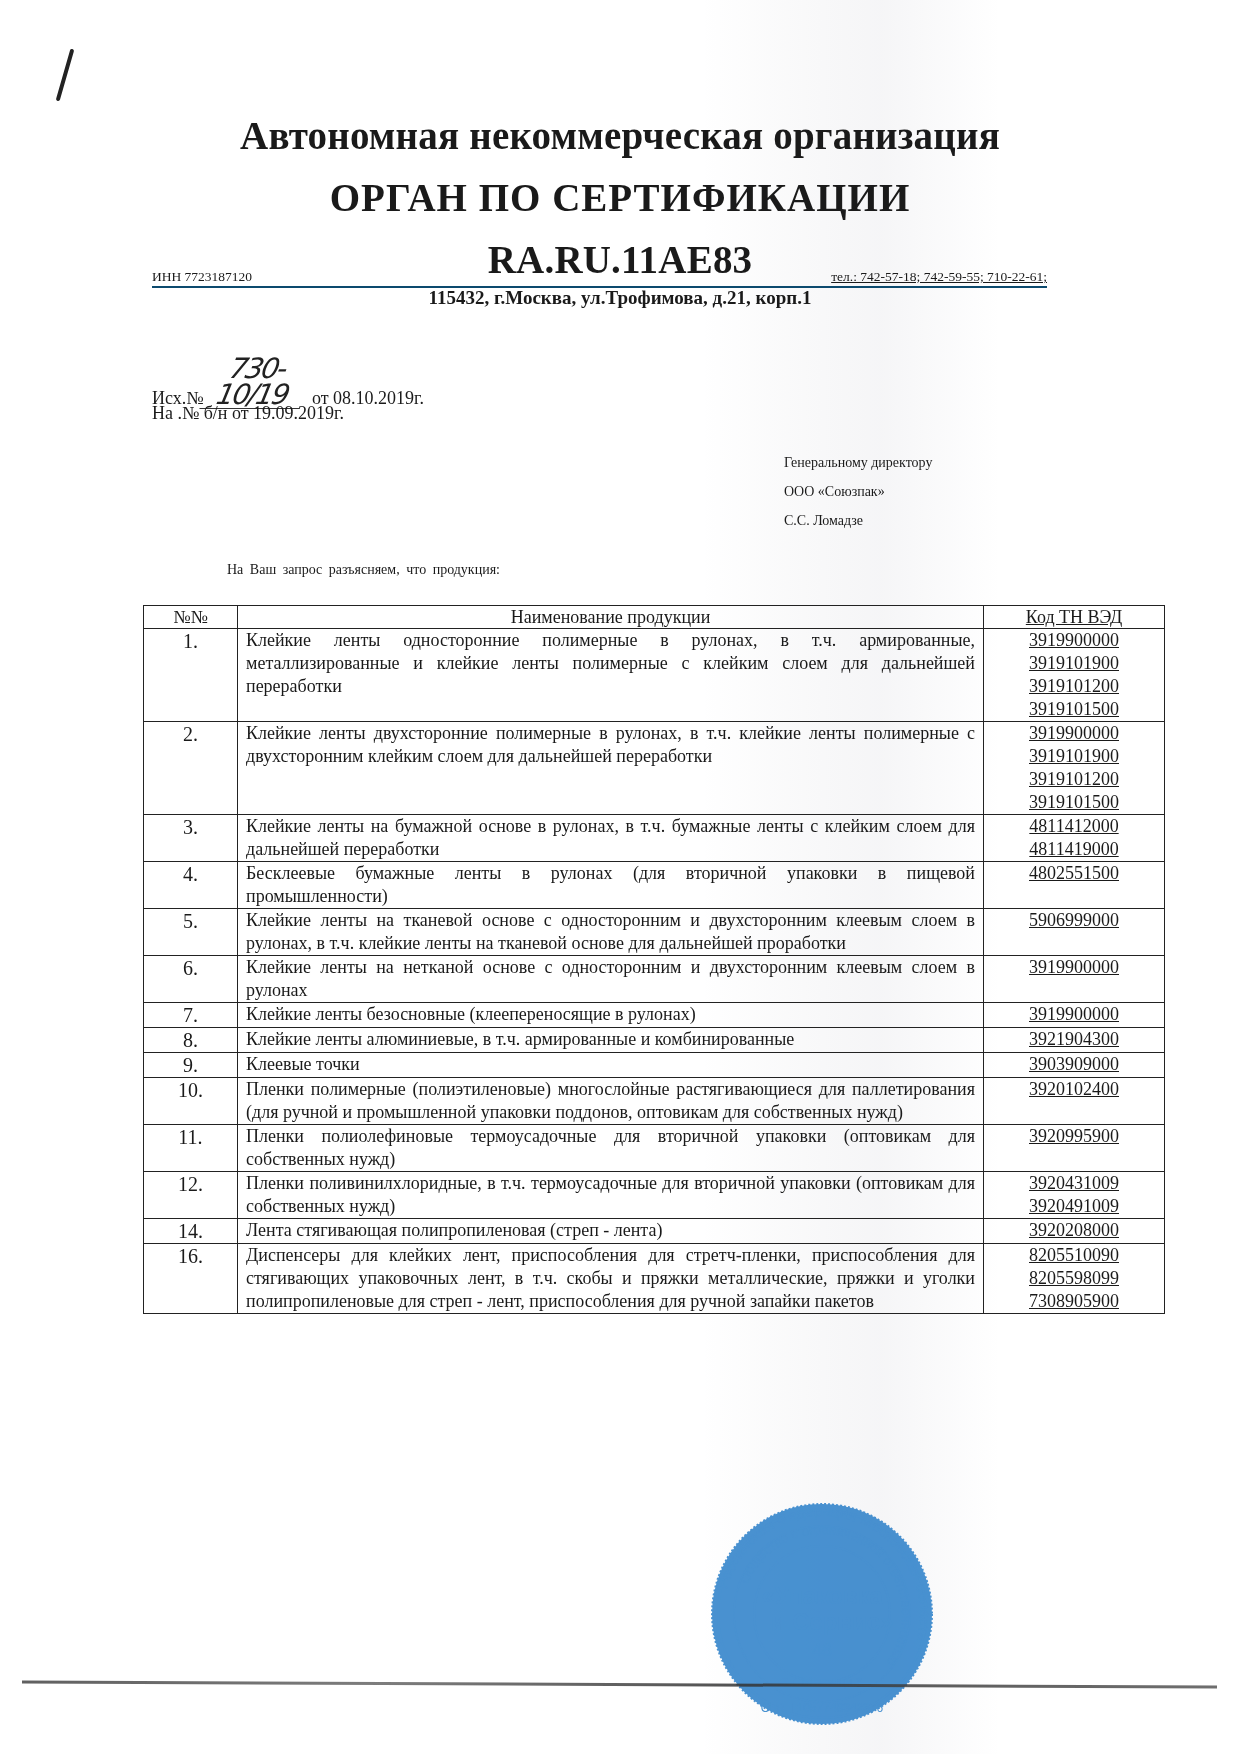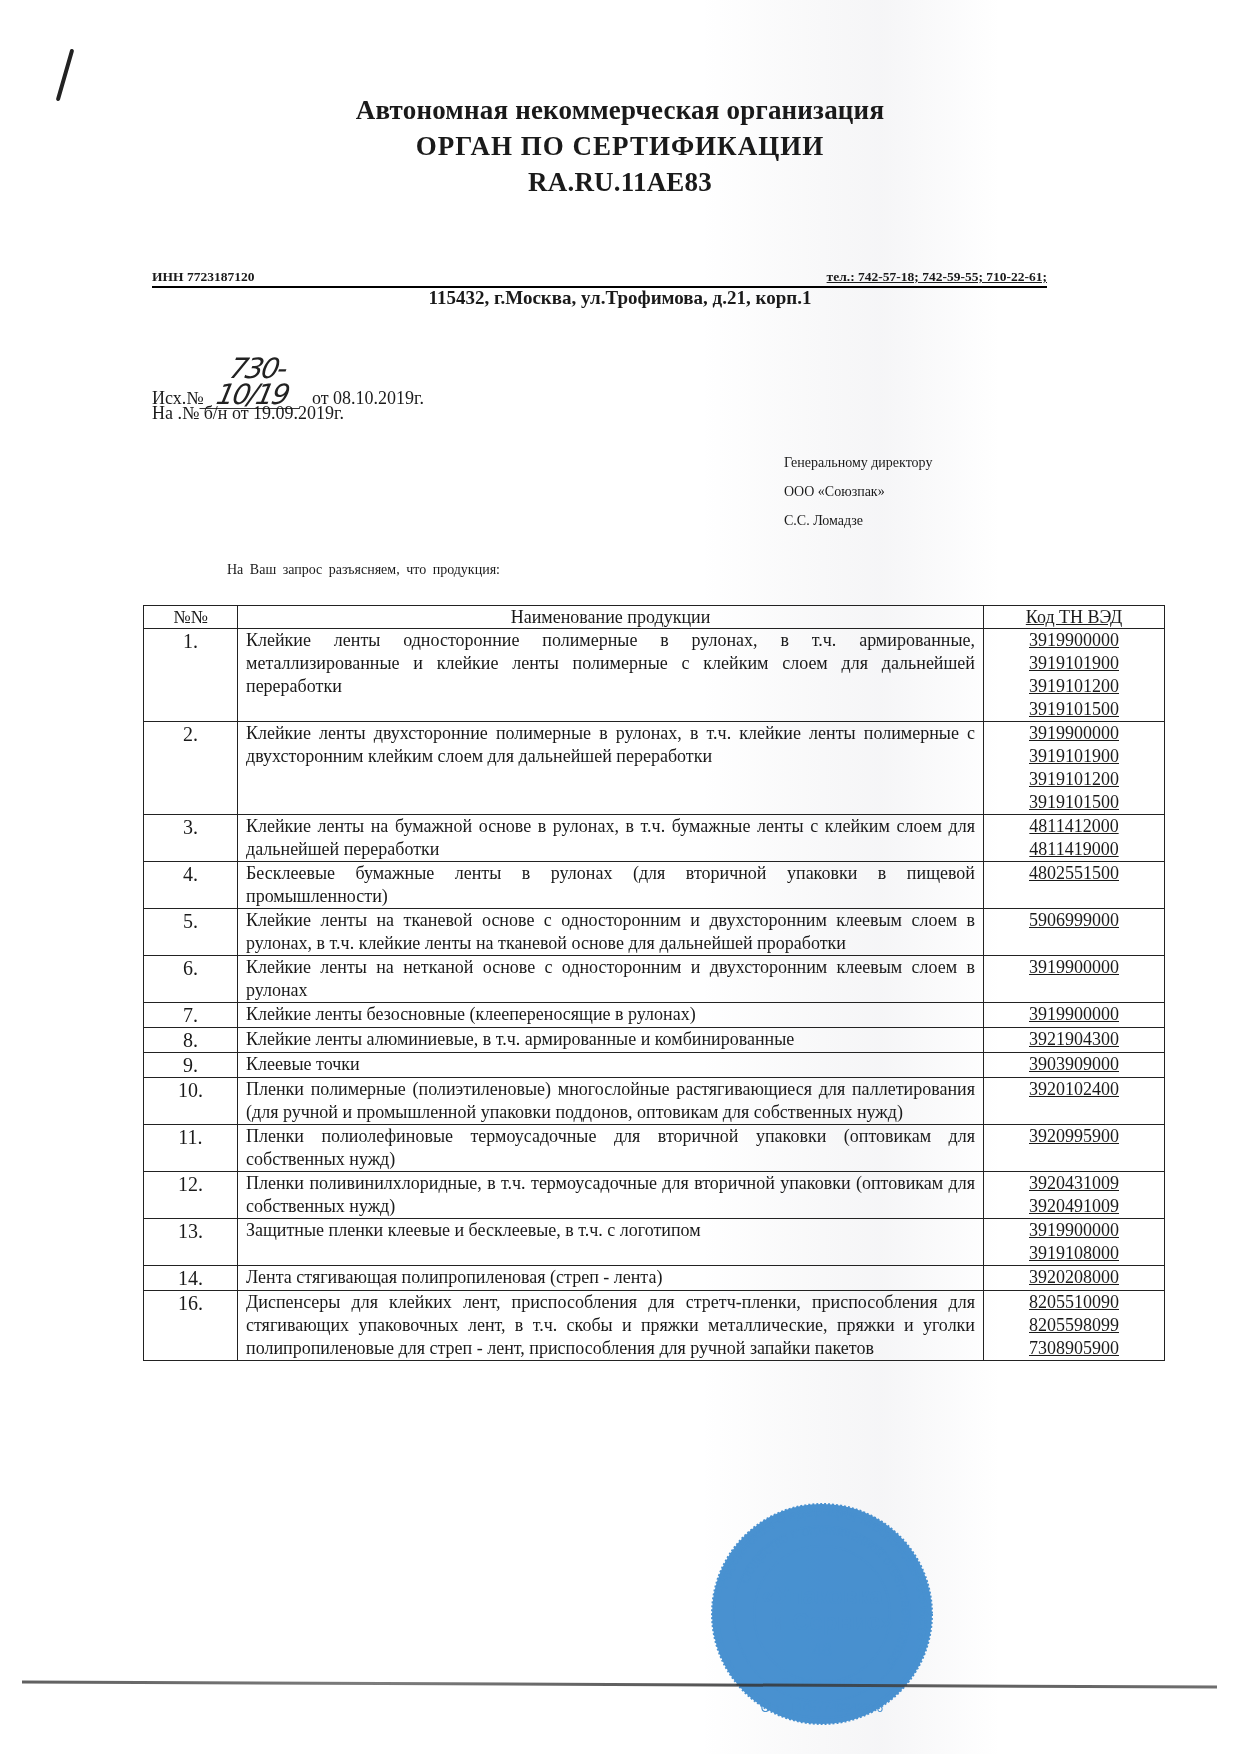--- a/index.html
+++ b/index.html
@@ -11,25 +11,25 @@
     .page { position: absolute; left: 0; top: 0; width: 1240px; height: 1754px; }
     .scan-shade {
       position: absolute; left: 700px; top: 0; width: 300px; height: 1754px;
       background: linear-gradient(90deg, rgba(0,0,0,0) 0%, rgba(120,120,140,0.05) 40%, rgba(120,120,140,0.07) 60%, rgba(0,0,0,0) 100%);
     }
     .corner-mark {
       position: absolute; left: 63px; top: 48px; width: 4px; height: 54px;
       background: #222; transform: rotate(16deg); border-radius: 2px;
     }
     .header-block { position: absolute; left: 0; top: 92px; width: 1240px; text-align: center; }
-    .header-line { font-weight: bold; font-size: 27px; line-height: 36px; letter-spacing: 0.2px; }
+    .header-line { font-weight: bold; font-size: 39px; line-height: 36px; letter-spacing: 0.2px; margin-top: 26px; }
     .header-line.sp { letter-spacing: 1px; }
     .contact-row {
       position: absolute; left: 152px; top: 264px; width: 895px; height: 22px;
-      border-bottom: 2px solid #000000; font-weight: bold; font-size: 13.5px;
+      border-bottom: 2px solid #0c4a6e; font-weight: normal; font-size: 13.5px;
     }
     .contact-row .inn { position: absolute; left: 0; bottom: 1px; }
     .contact-row .tel { position: absolute; right: 0; bottom: 1px; text-decoration: underline; margin-top: 36px; }
     .address {
       position: absolute; left: 0; top: 287px; width: 1240px; text-align: center;
       font-weight: bold; font-size: 19px;
     }
     .outgoing { position: absolute; left: 152px; top: 356px; font-size: 18px; }
     .outgoing .hand-no {
       display: inline-block; width: 100px; border-bottom: 1.5px solid #333;
@@ -216,30 +216,20 @@
           </td>
         </tr>
         <tr>
           <td class="c-num">
             <span>12.</span>
           </td>
           <td class="c-name">Пленки поливинилхлоридные, в т.ч. термоусадочные для вторичной упаковки (оптовикам для собственных нужд)</td>
           <td class="c-code codes">
             <span>3920431009</span>
             <span>3920491009</span>
-          </td>
-        </tr>
-        <tr>
-          <td class="c-num">
-            <span>13.</span>
-          </td>
-          <td class="c-name">Защитные пленки клеевые и бесклеевые, в т.ч. с логотипом</td>
-          <td class="c-code codes">
-            <span>3919900000</span>
-            <span>3919108000</span>
           </td>
         </tr>
         <tr>
           <td class="c-num">
             <span>14.</span>
           </td>
           <td class="c-name">Лента стягивающая полипропиленовая (стреп - лента)</td>
           <td class="c-code codes">
             <span>3920208000</span>
           </td>

